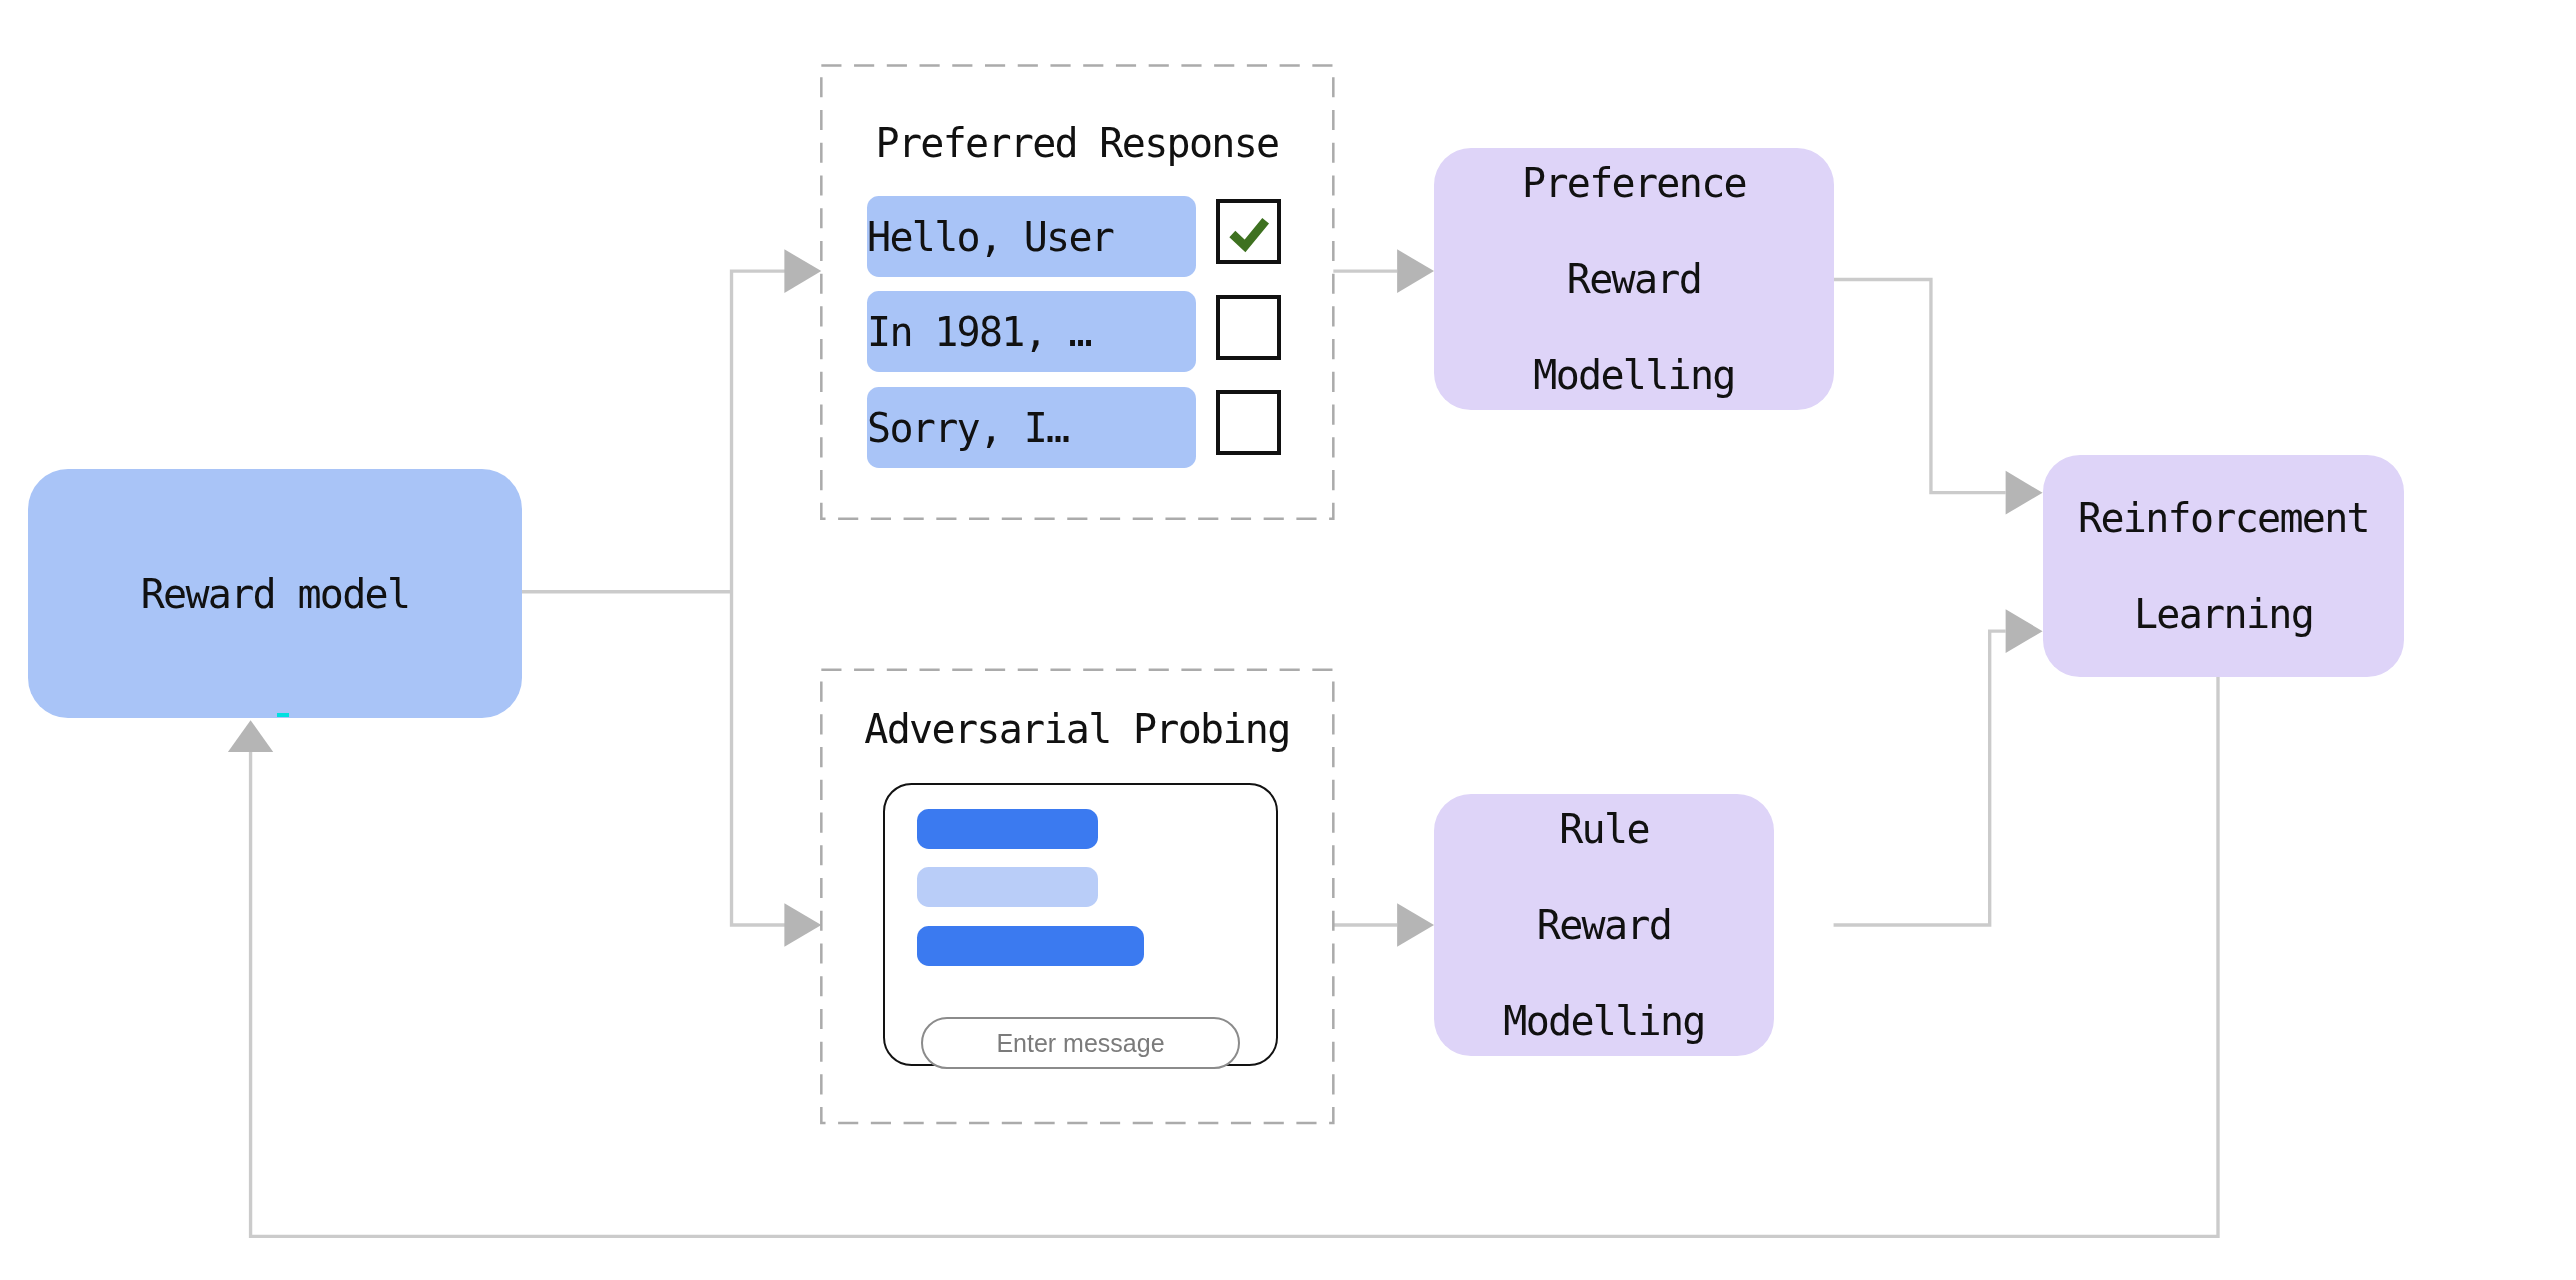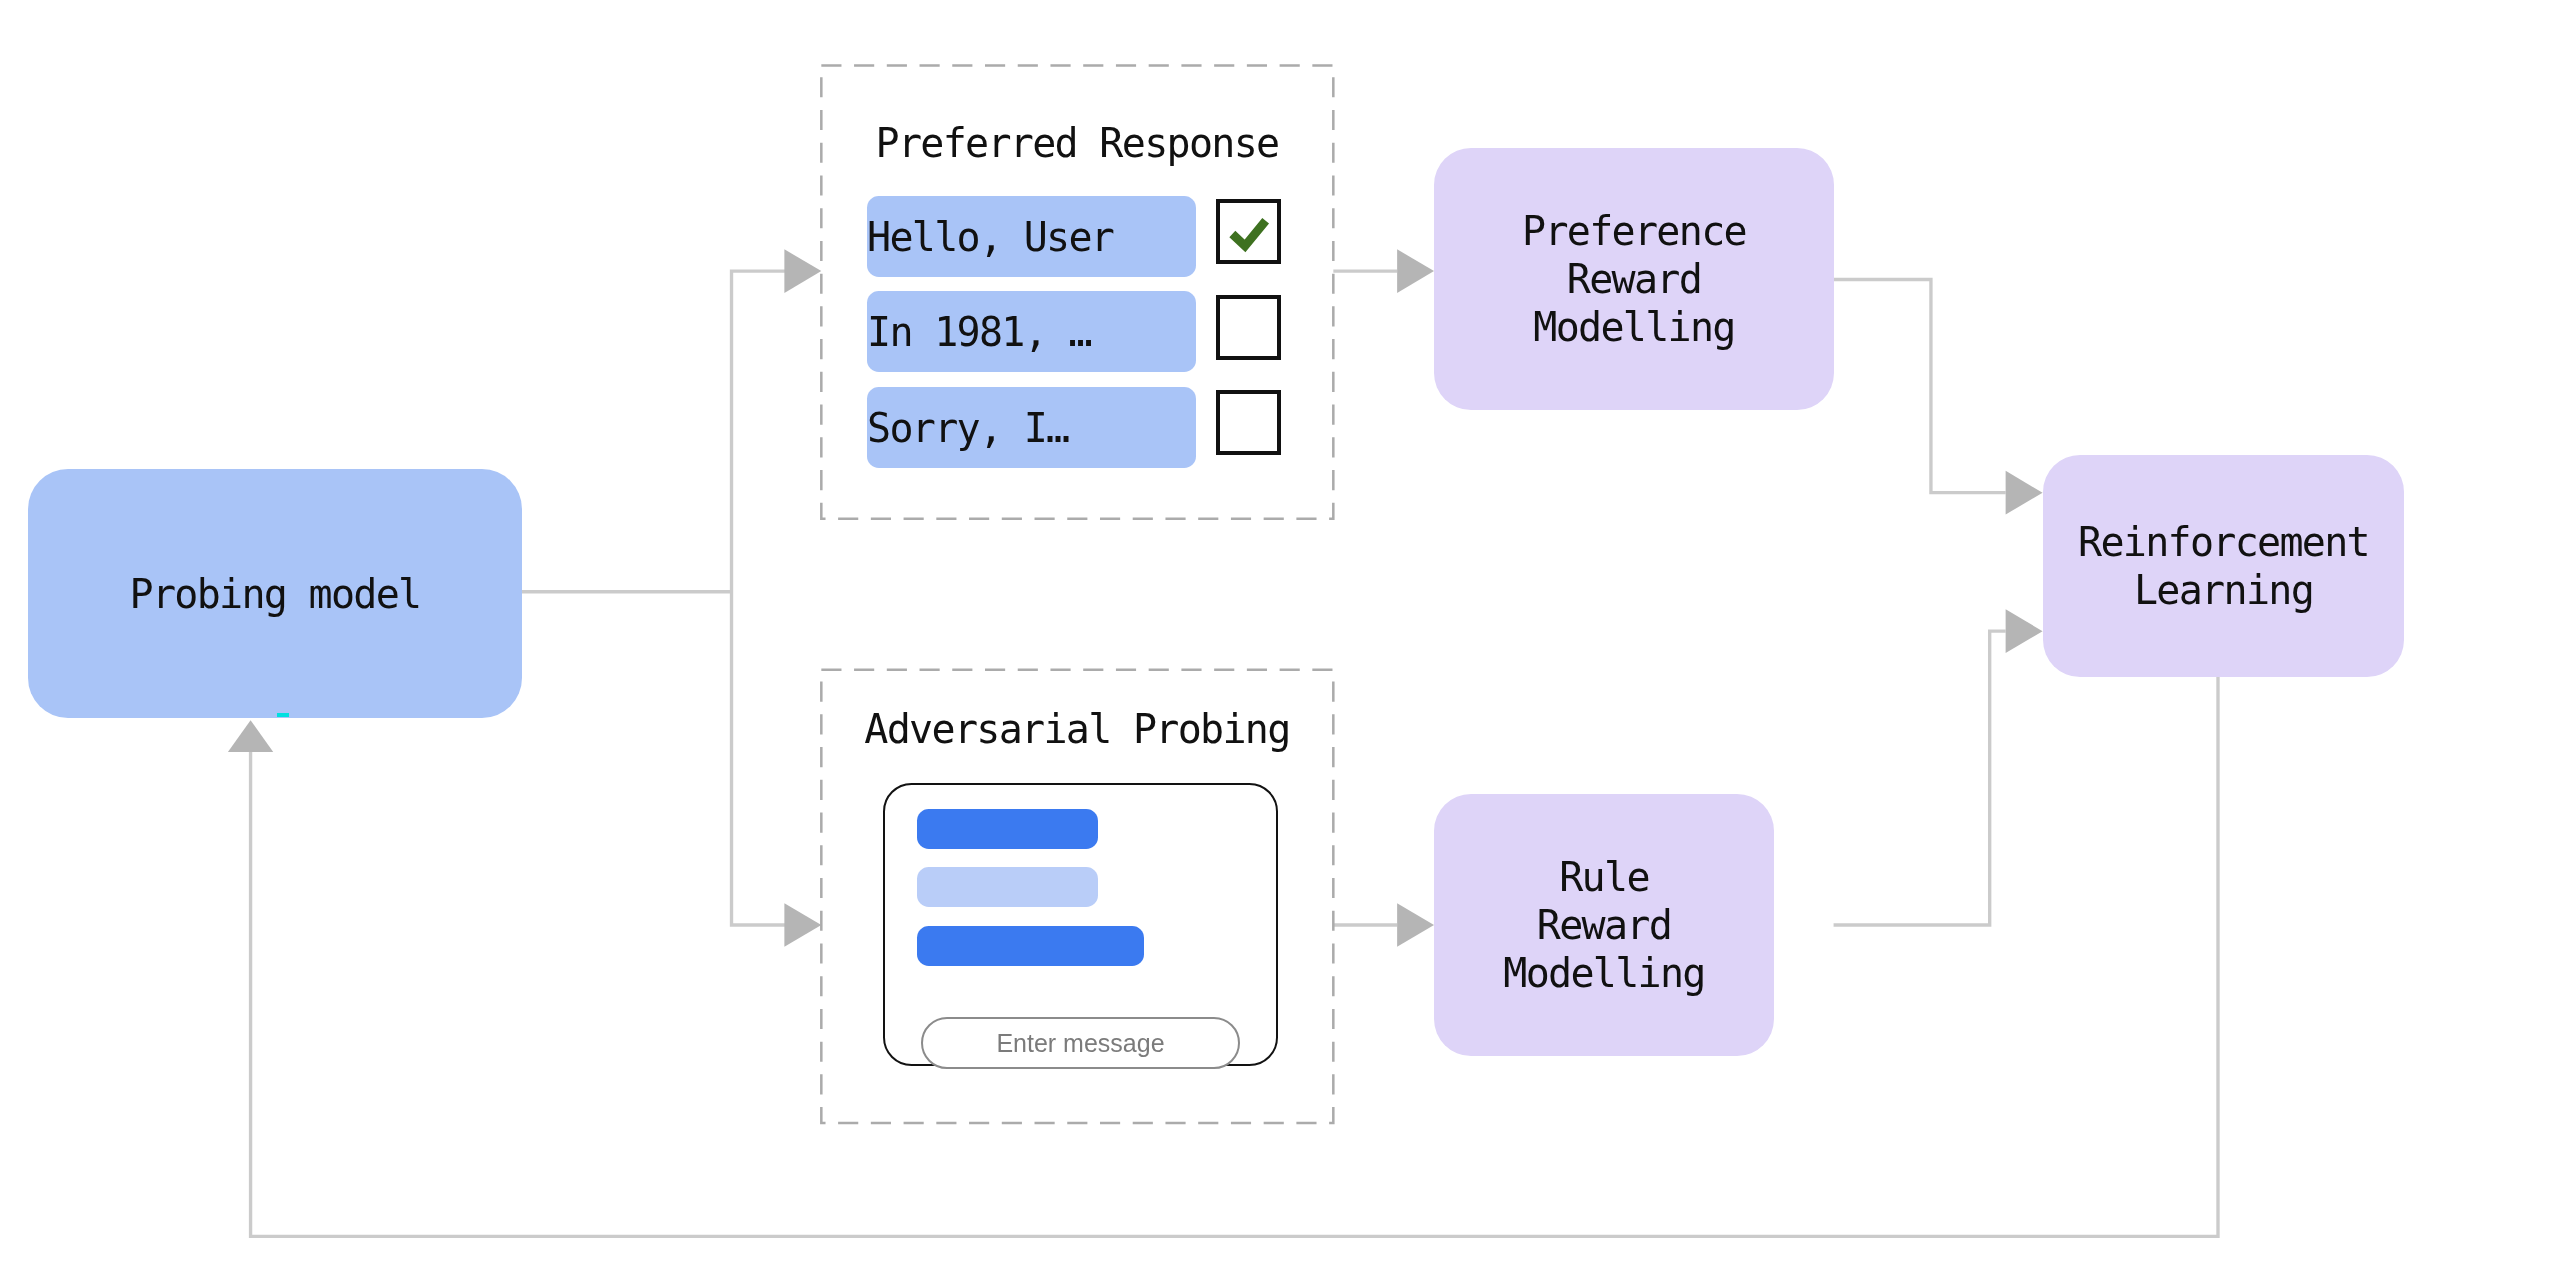--- a/index.html
+++ b/index.html
@@ -4,21 +4,21 @@
 <style>
   html,body{margin:0;padding:0;background:#ffffff;}
   #canvas{position:relative;width:2576px;height:1280px;background:#ffffff;overflow:hidden;
           font-family:"DejaVu Sans Mono", monospace;color:#111111;}
   .abs{position:absolute;}
   svg.underlay{position:absolute;left:0;top:0;width:2576px;height:1280px;}
 
   .mono{font-family:"DejaVu Sans Mono", monospace;font-size:40px;letter-spacing:-1.7px;color:#111111;}
 
   .node{position:absolute;display:flex;align-items:center;justify-content:center;
-        flex-direction:column;text-align:center;}
+        flex-direction:column;text-align:center;gap:48px;}
   .node .line{line-height:48px;white-space:pre;}
 
   .blue-node{background:#A9C4F7;border-radius:40px;}
   .lav-node{background:#DED4F8;border-radius:37px;}
 
   
   #sparrow{left:28px;top:469px;width:494px;height:249px;}
 
   
   .group-title{position:absolute;left:821px;width:512px;height:59px;
@@ -94,21 +94,21 @@
       <polygon points="271,896 325,896 298,858"></polygon>
     </g>
 
     <g stroke="#ABABAB" stroke-width="3" fill="none" stroke-dasharray="24 15">
       <rect x="978" y="78" width="610" height="540"></rect>
       <rect x="978" y="798" width="610" height="540"></rect>
     </g>
   </svg>
 
   <div id="sparrow" class="node blue-node">
-    <div class="mono line">Probing model</div>
+    <div class="mono line">Reward model</div>
   </div>
   <div id="cursor-artifact" class="abs"></div>
 
   <div id="pr-title" class="group-title mono">Preferred Response</div>
 
   <div id="opt-bar-0" class="opt-bar mono">
     <span>Hello, User</span>
   </div>
   <div id="opt-bar-1" class="opt-bar mono">
     <span>In 1981, …</span>

